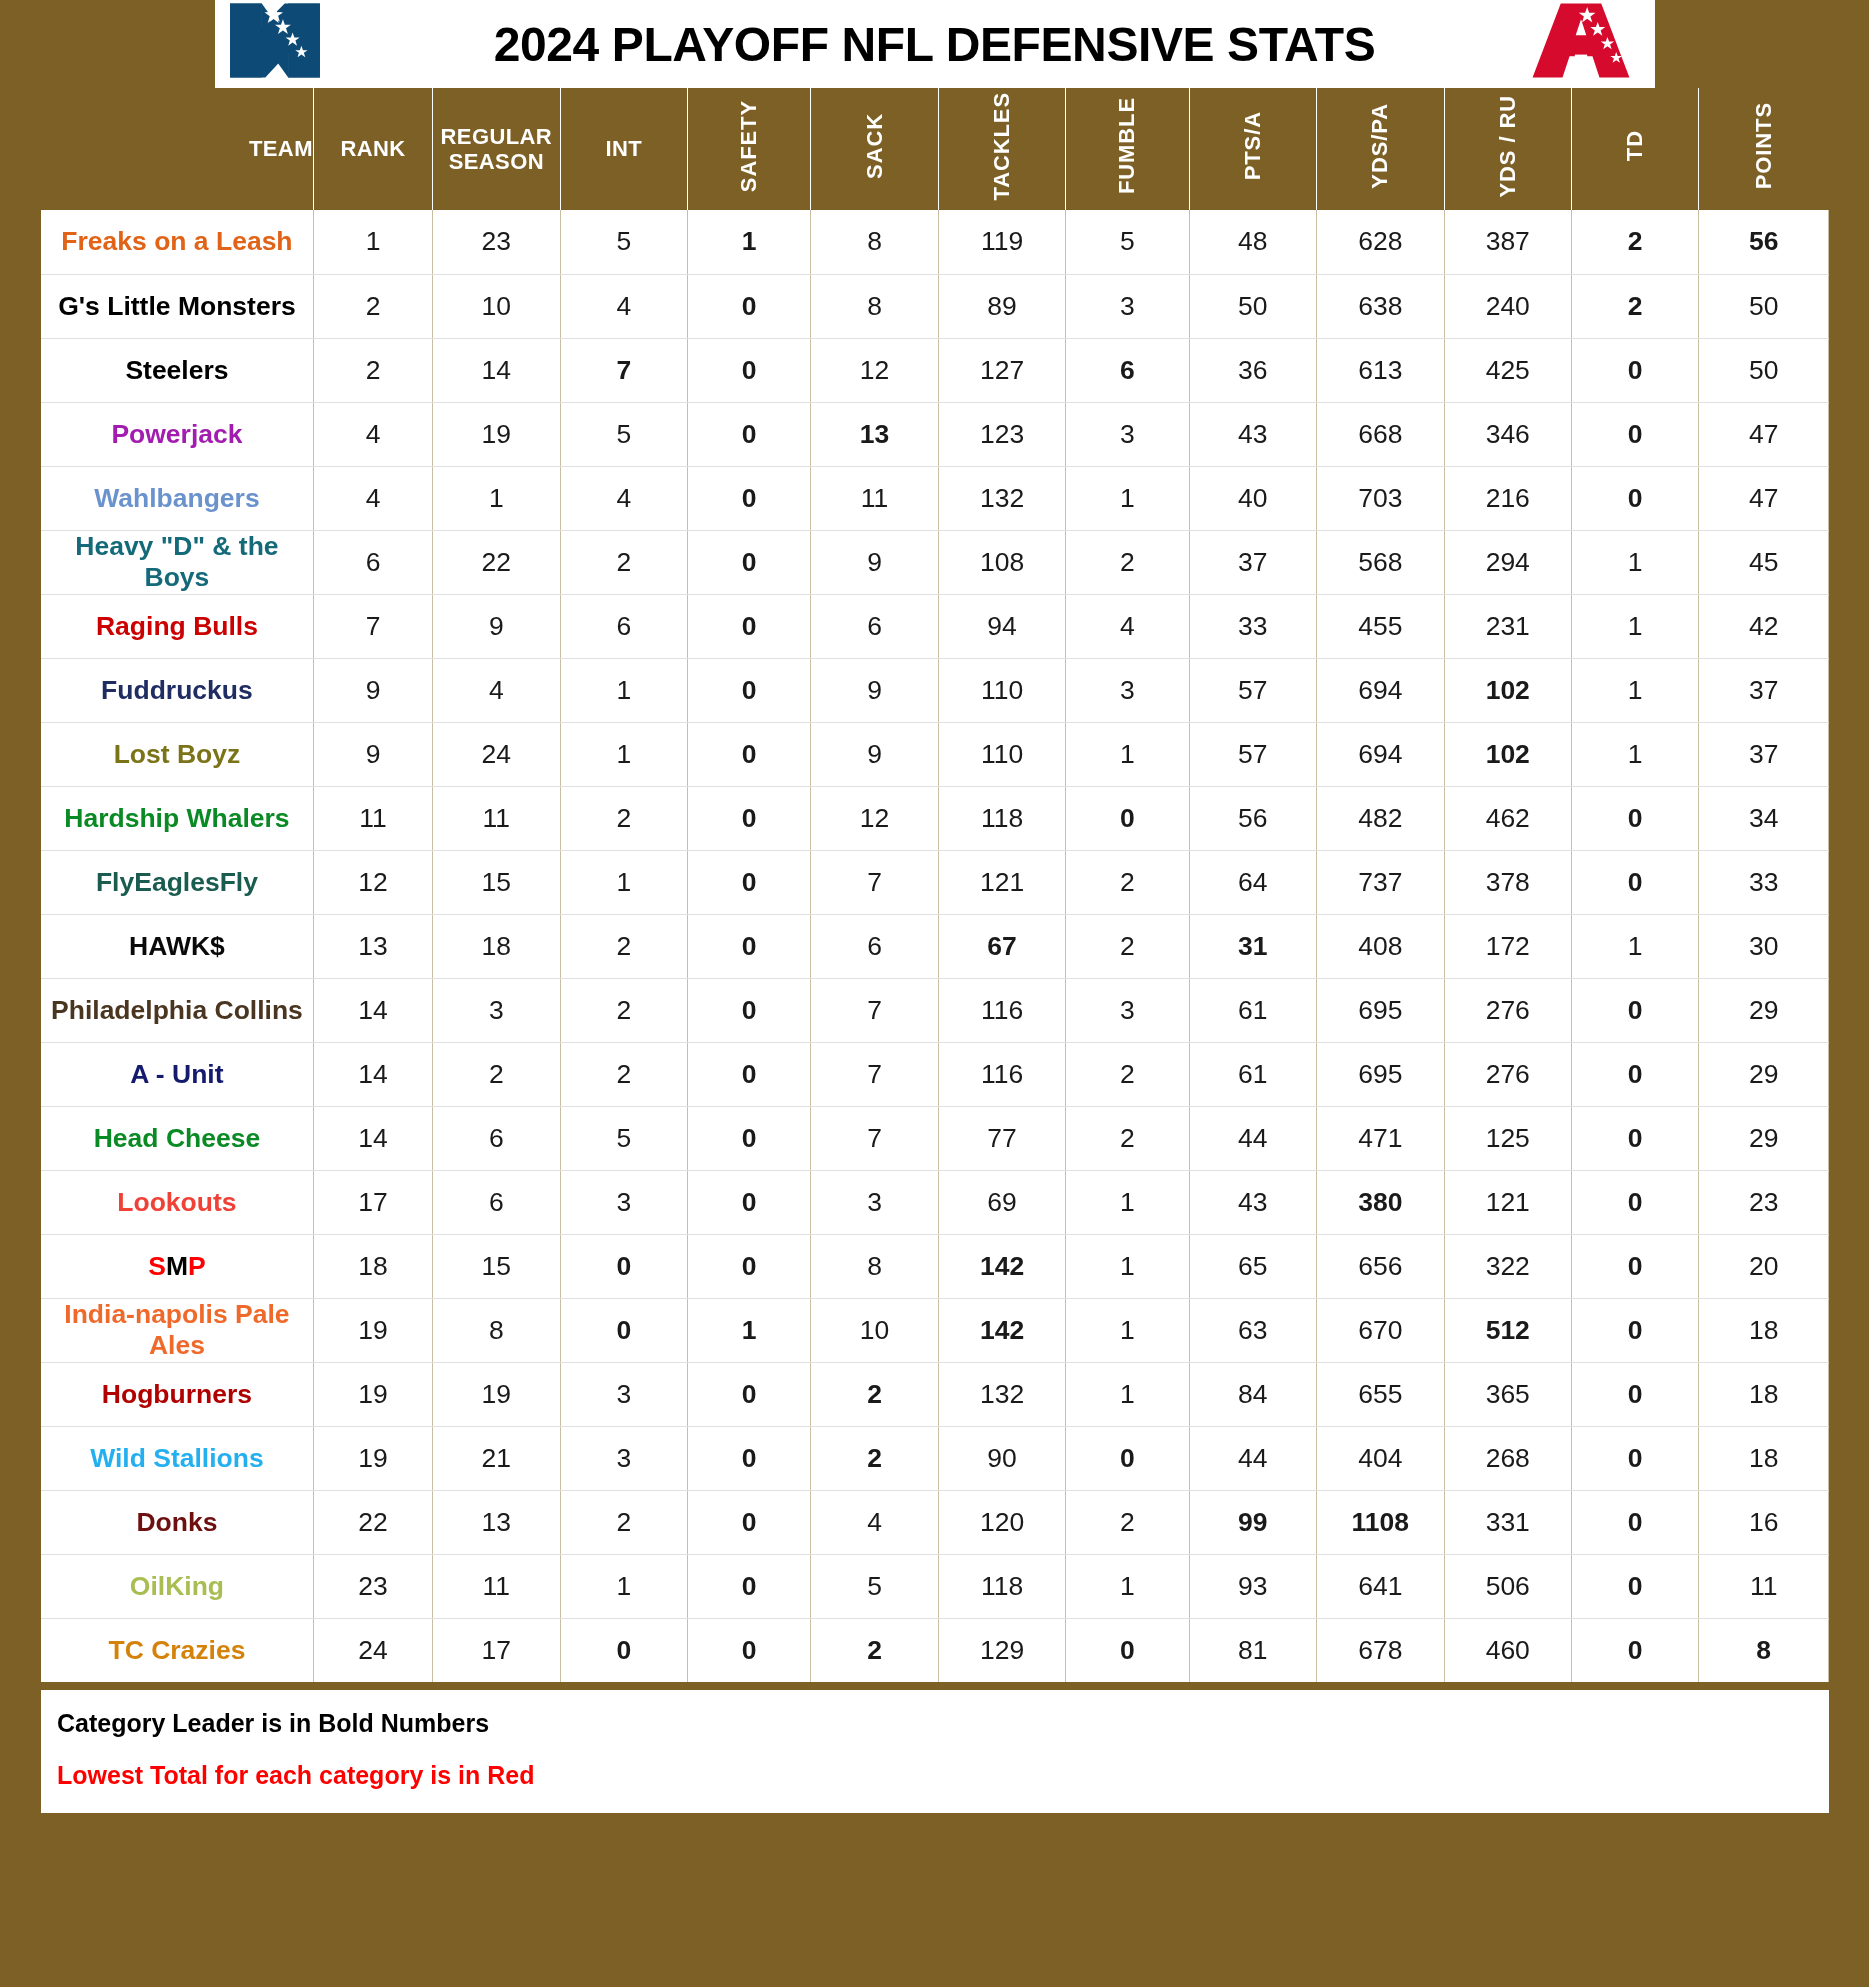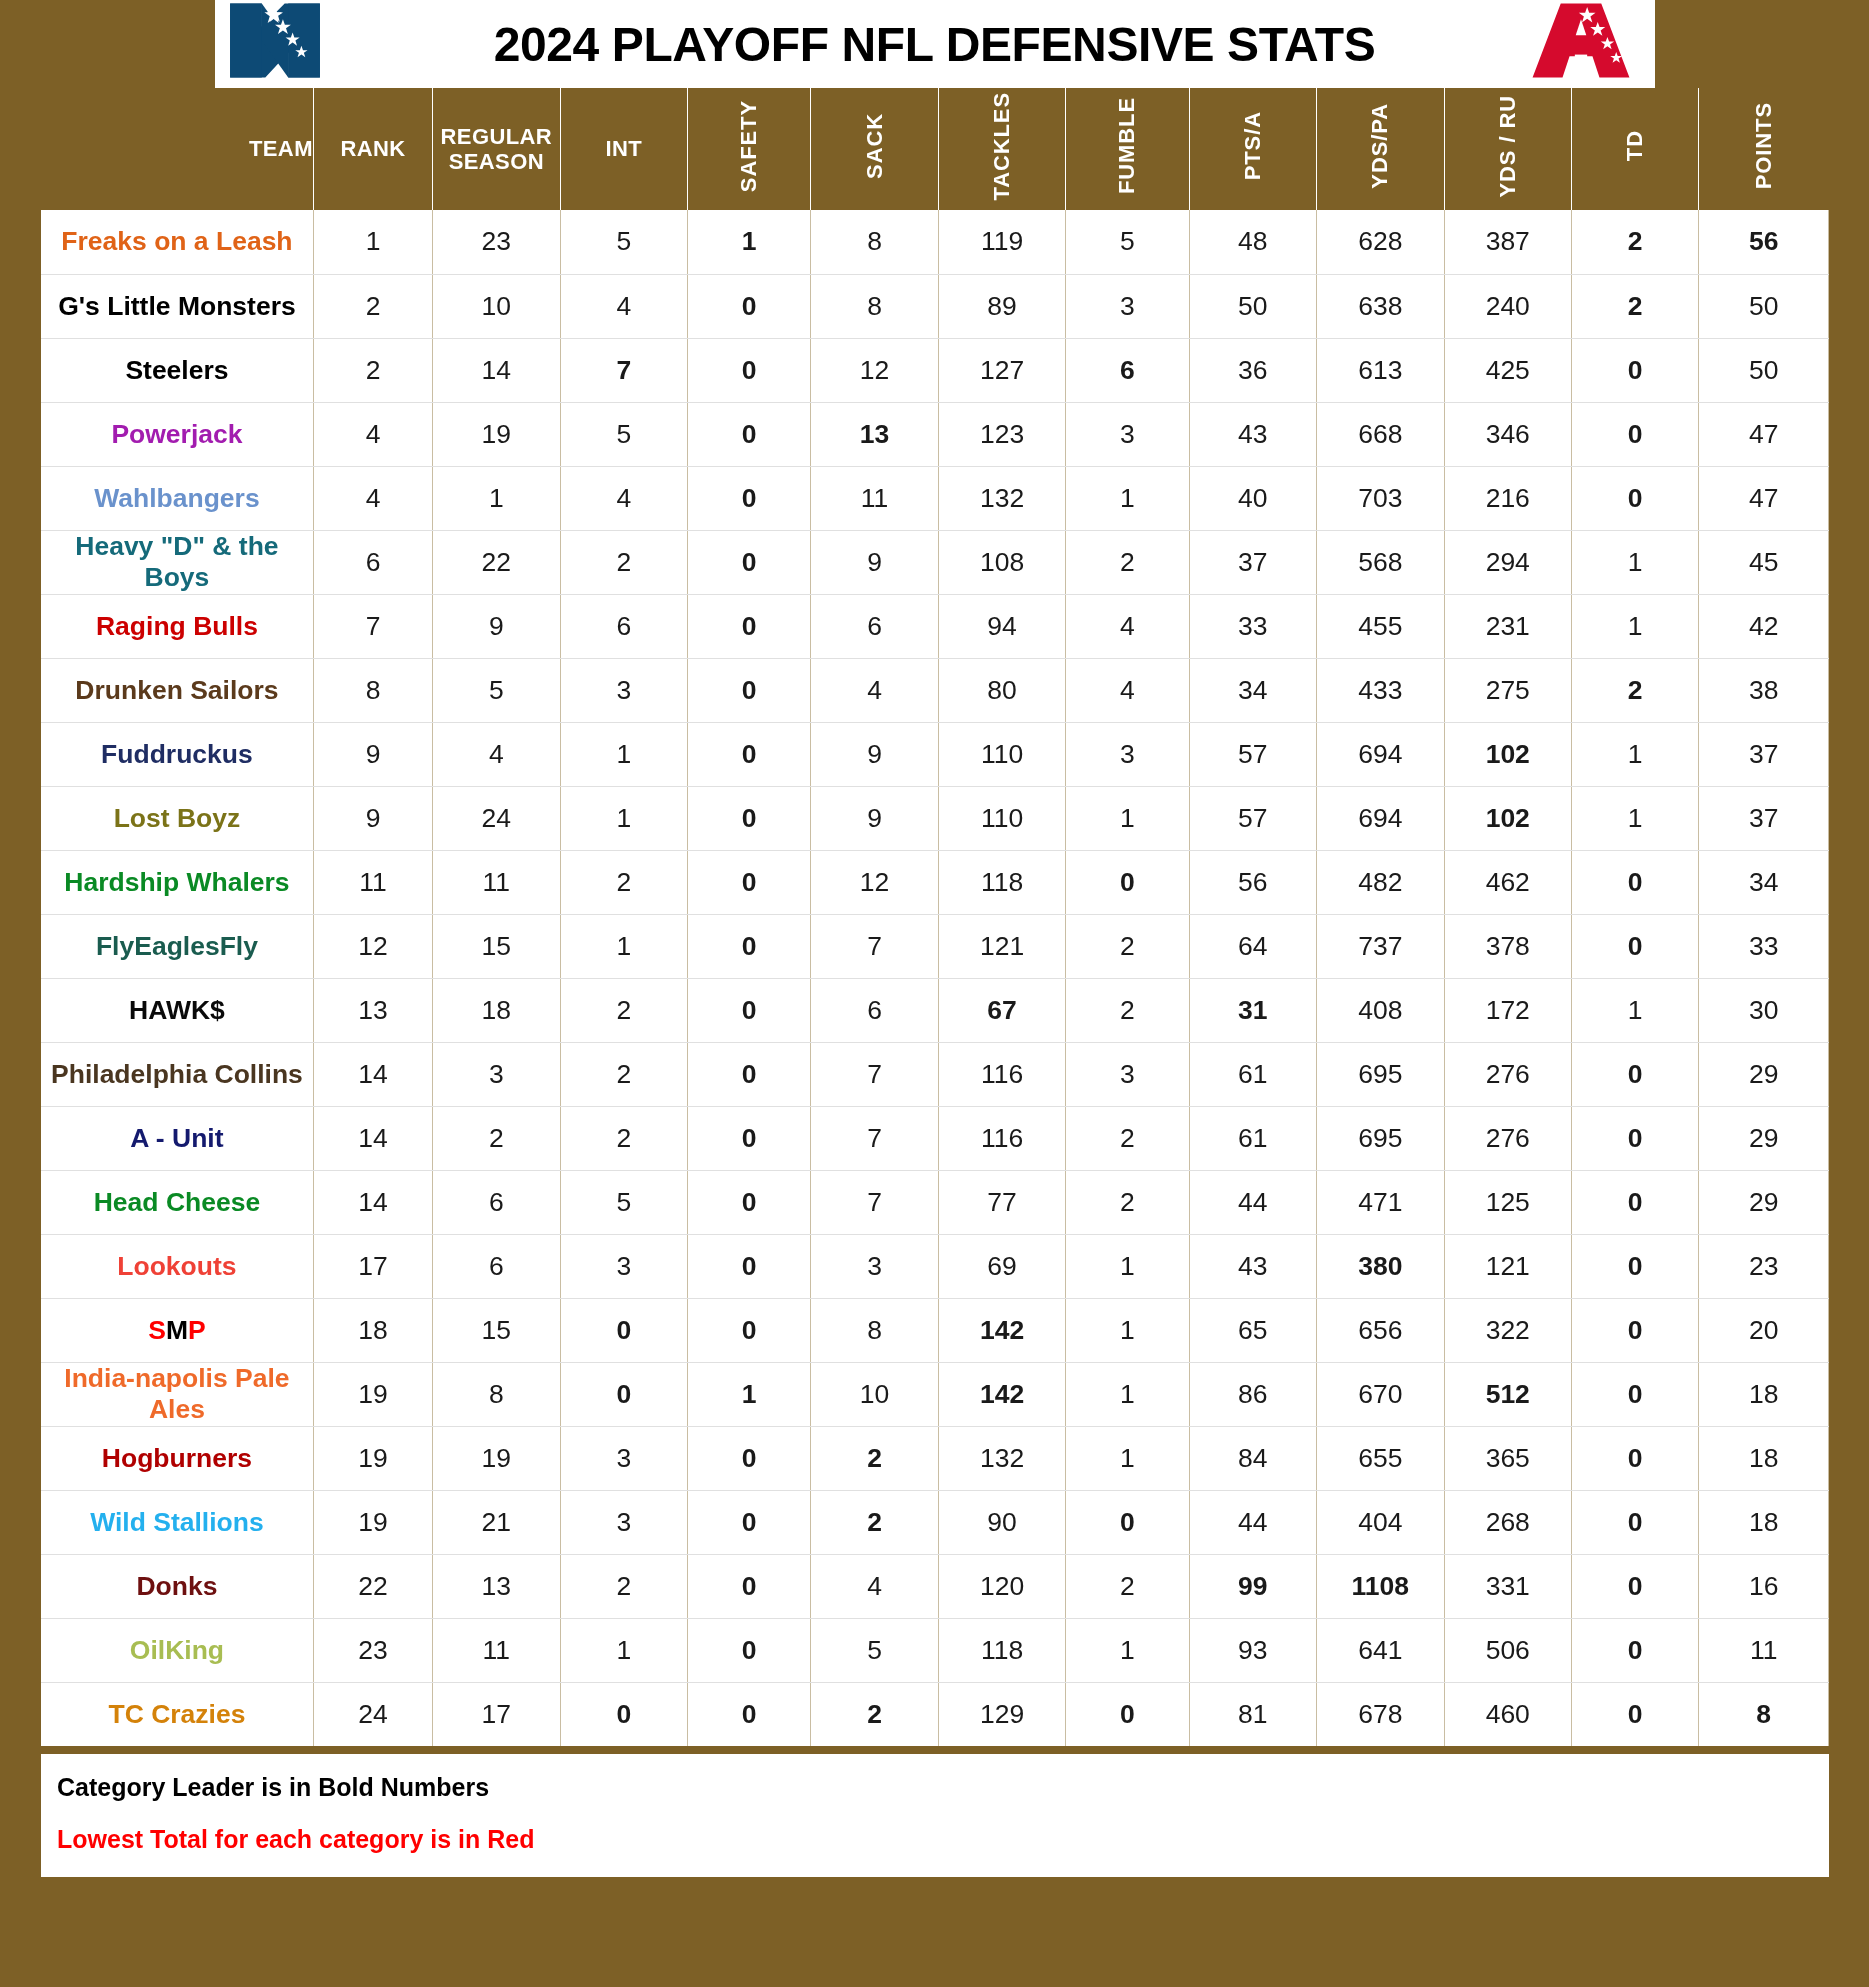--- a/index.html
+++ b/index.html
@@ -312,35 +312,20 @@
             <td>6</td>
             <td>94</td>
             <td>4</td>
             <td>33</td>
             <td>455</td>
             <td>231</td>
             <td>1</td>
             <td class="last-col">42</td>
           </tr>
           <tr>
-            <td class="team-cell" style="color: rgb(91, 58, 28);">Drunken Sailors</td>
-            <td>8</td>
-            <td>5</td>
-            <td>3</td>
-            <td class="red">0</td>
-            <td>4</td>
-            <td>80</td>
-            <td>4</td>
-            <td>34</td>
-            <td>433</td>
-            <td>275</td>
-            <td class="bold">2</td>
-            <td class="last-col">38</td>
-          </tr>
-          <tr>
             <td class="team-cell" style="color: rgb(31, 45, 99);">Fuddruckus</td>
             <td>9</td>
             <td>4</td>
             <td>1</td>
             <td class="red">0</td>
             <td>9</td>
             <td>110</td>
             <td>3</td>
             <td>57</td>
             <td>694</td>
@@ -485,21 +470,21 @@
           </tr>
           <tr>
             <td class="team-cell" style="color: rgb(239, 106, 42);">India-napolis Pale Ales</td>
             <td>19</td>
             <td>8</td>
             <td class="red">0</td>
             <td class="bold">1</td>
             <td>10</td>
             <td class="bold">142</td>
             <td>1</td>
-            <td>86</td>
+            <td>63</td>
             <td>670</td>
             <td class="red">512</td>
             <td class="red">0</td>
             <td class="last-col">18</td>
           </tr>
           <tr>
             <td class="team-cell" style="color: rgb(176, 0, 0);">Hogburners</td>
             <td>19</td>
             <td>19</td>
             <td>3</td>

